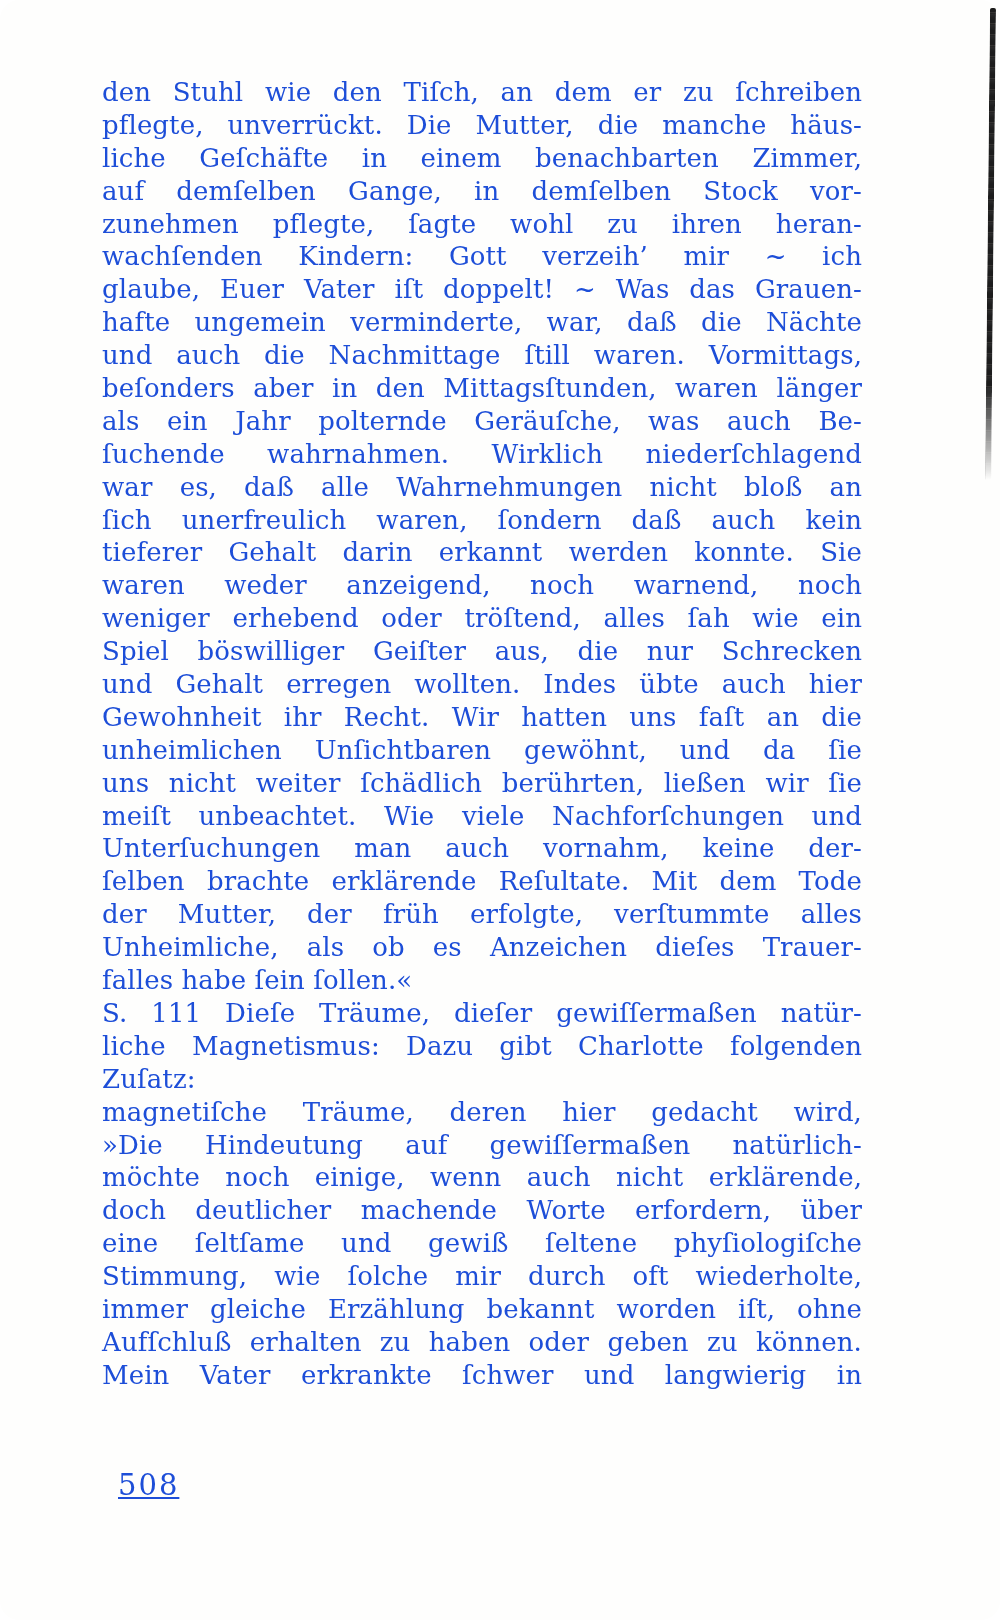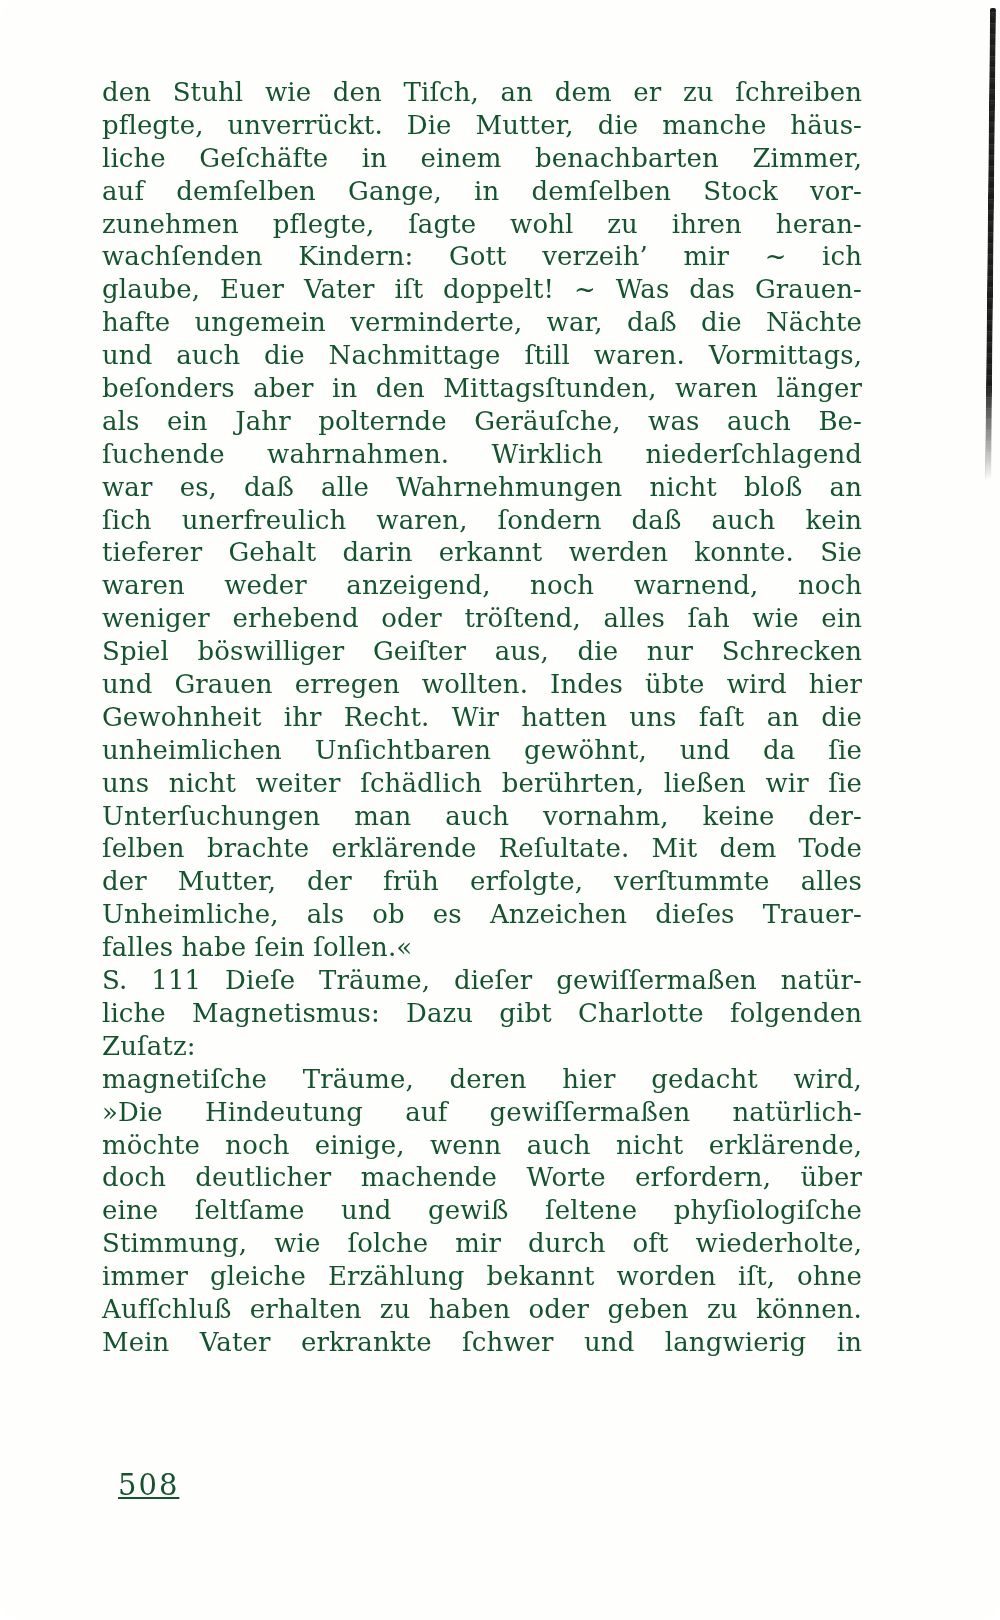--- a/index.html
+++ b/index.html
@@ -1,21 +1,21 @@
 <!DOCTYPE html>
 <html><head>
 <meta charset="utf-8">
 <style>
   html,body { margin:0; padding:0; background:#ffffff; }
   .page {
     position:relative; width:1000px; height:1620px;
     background:#fefefdů; background:#fefefd;
     overflow:hidden;
     font-family:"DejaVu Serif", serif;
-    color:#14532d;
+    color:#1d4ed8;
     border-radius:19px;
   }
   .text-block {
     position:absolute; left:102px; top:76px; width:760px;
   }
   .line {
     font-size:26px; line-height:32.9px; height:32.9px;
     white-space:nowrap;
     text-align:justify; text-align-last:justify;
     letter-spacing:0.1px;
@@ -55,24 +55,25 @@
     <div class="line">und auch die Nachmittage ſtill waren. Vormittags,</div>
     <div class="line">beſonders aber in den Mittagsſtunden, waren länger</div>
     <div class="line">als ein Jahr polternde Geräuſche, was auch Be-</div>
     <div class="line">ſuchende wahrnahmen. Wirklich niederſchlagend</div>
     <div class="line">war es, daß alle Wahrnehmungen nicht bloß an</div>
     <div class="line">ſich unerfreulich waren, ſondern daß auch kein</div>
     <div class="line">tieferer Gehalt darin erkannt werden konnte. Sie</div>
     <div class="line">waren weder anzeigend, noch warnend, noch</div>
     <div class="line">weniger erhebend oder tröſtend, alles ſah wie ein</div>
     <div class="line">Spiel böswilliger Geiſter aus, die nur Schrecken</div>
-    <div class="line">und Grauen erregen wollten. Indes übte wird hier</div>
+    <div class="line">und Gehalt erregen wollten. Indes übte auch hier</div>
     <div class="line">Gewohnheit ihr Recht. Wir hatten uns faſt an die</div>
     <div class="line">unheimlichen Unſichtbaren gewöhnt, und da ſie</div>
     <div class="line">uns nicht weiter ſchädlich berührten, ließen wir ſie</div>
+    <div class="line">meiſt unbeachtet. Wie viele Nachforſchungen und</div>
     <div class="line">Unterſuchungen man auch vornahm, keine der-</div>
     <div class="line">ſelben brachte erklärende Reſultate. Mit dem Tode</div>
     <div class="line">der Mutter, der früh erfolgte, verſtummte alles</div>
     <div class="line">Unheimliche, als ob es Anzeichen dieſes Trauer-</div>
     <div class="line short">falles habe ſein ſollen.«</div>
     <div class="line">S. 111 Dieſe Träume, dieſer gewiſſermaßen natür-</div>
     <div class="line">liche Magnetismus: Dazu gibt Charlotte folgenden</div>
     <div class="line short">Zuſatz:</div>
     <div class="line">magnetiſche Träume, deren hier gedacht wird,</div>
     <div class="line">»Die Hindeutung auf gewiſſermaßen natürlich-</div>

